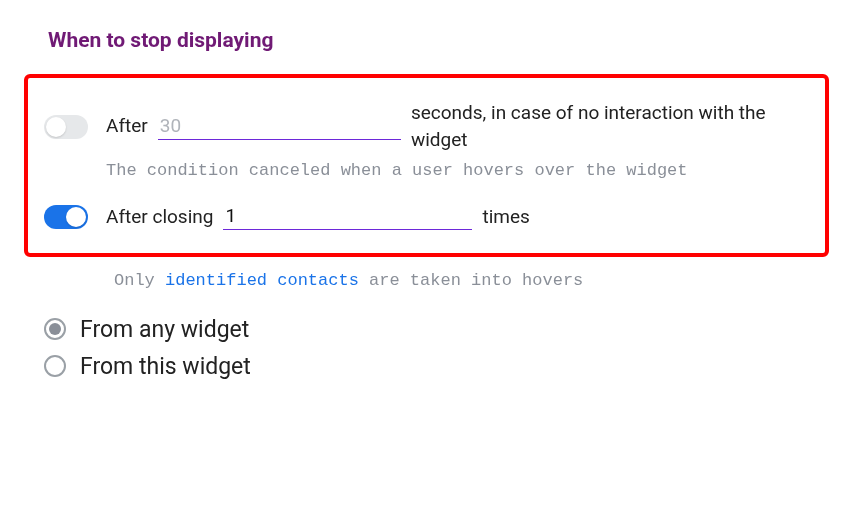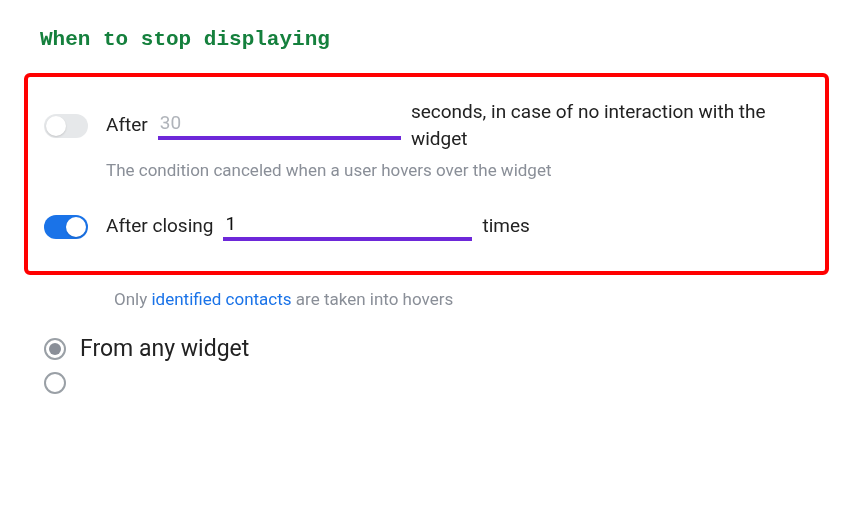--- a/index.html
+++ b/index.html
@@ -11,23 +11,22 @@
     width: 857px;
     height: 505px;
     color: #111;
   }
   .container {
     padding: 28px 36px;
   }
   .section-title {
     font-size: 21px;
     font-weight: 700;
-    margin: 0 0 22px 4px;
-    color: #15803d;
-    font-family: Liberation Mono, monospace;
+    margin: 0 0 22px 12px;
+    color: #701a75;
   }
   .highlight-box {
     border: 4px solid #ff0000;
     border-radius: 6px;
     padding: 22px 0 22px 8px;
     margin-left: -12px;
     margin-right: -8px;
     margin-bottom: 14px;
   }
   .option-row {
@@ -65,40 +64,41 @@
     border-radius: 50%;
     background: #fff;
     box-shadow: 0 1px 2px rgba(0,0,0,0.15);
   }
   .toggle.off .knob { left: 2px; }
   .toggle.on .knob { left: 22px; }
   .num-input {
     display: inline-block;
     min-width: 58px;
     border: none;
-    border-bottom: 4px solid #6d28d9;
+    border-bottom: 1px solid #6d28d9;
     font-size: 19px;
     padding: 0 2px 2px 2px;
-    margin: 8px 10px;
+    margin: 0 10px;
     text-align: left;
     background: transparent;
     font-family: inherit;
     outline: none;
   }
   .num-input.disabled {
     color: #b0b4ba;
   }
   .num-input.enabled {
     color: #111;
   }
   .sub-text {
     font-size: 17px;
     color: #8a8f98;
     margin-top: 8px;
     margin-left: 70px;
+    font-family: Liberation Mono, monospace;
   }
   .sub-text a, .sub-text .link {
     color: #1a73e8;
     text-decoration: none;
     cursor: pointer;
   }
   .radio-row {
     display: flex;
     align-items: center;
     font-size: 23px;
@@ -171,16 +171,17 @@
 
   <div class="radio-group">
     <div class="radio-row">
       <div class="radio selected">
         <div class="dot"></div>
       </div>
       <span>From any widget</span>
     </div>
     <div class="radio-row">
       <div class="radio"></div>
+      <span>From this widget</span>
     </div>
   </div>
 
 </div>
 
 </body></html>

